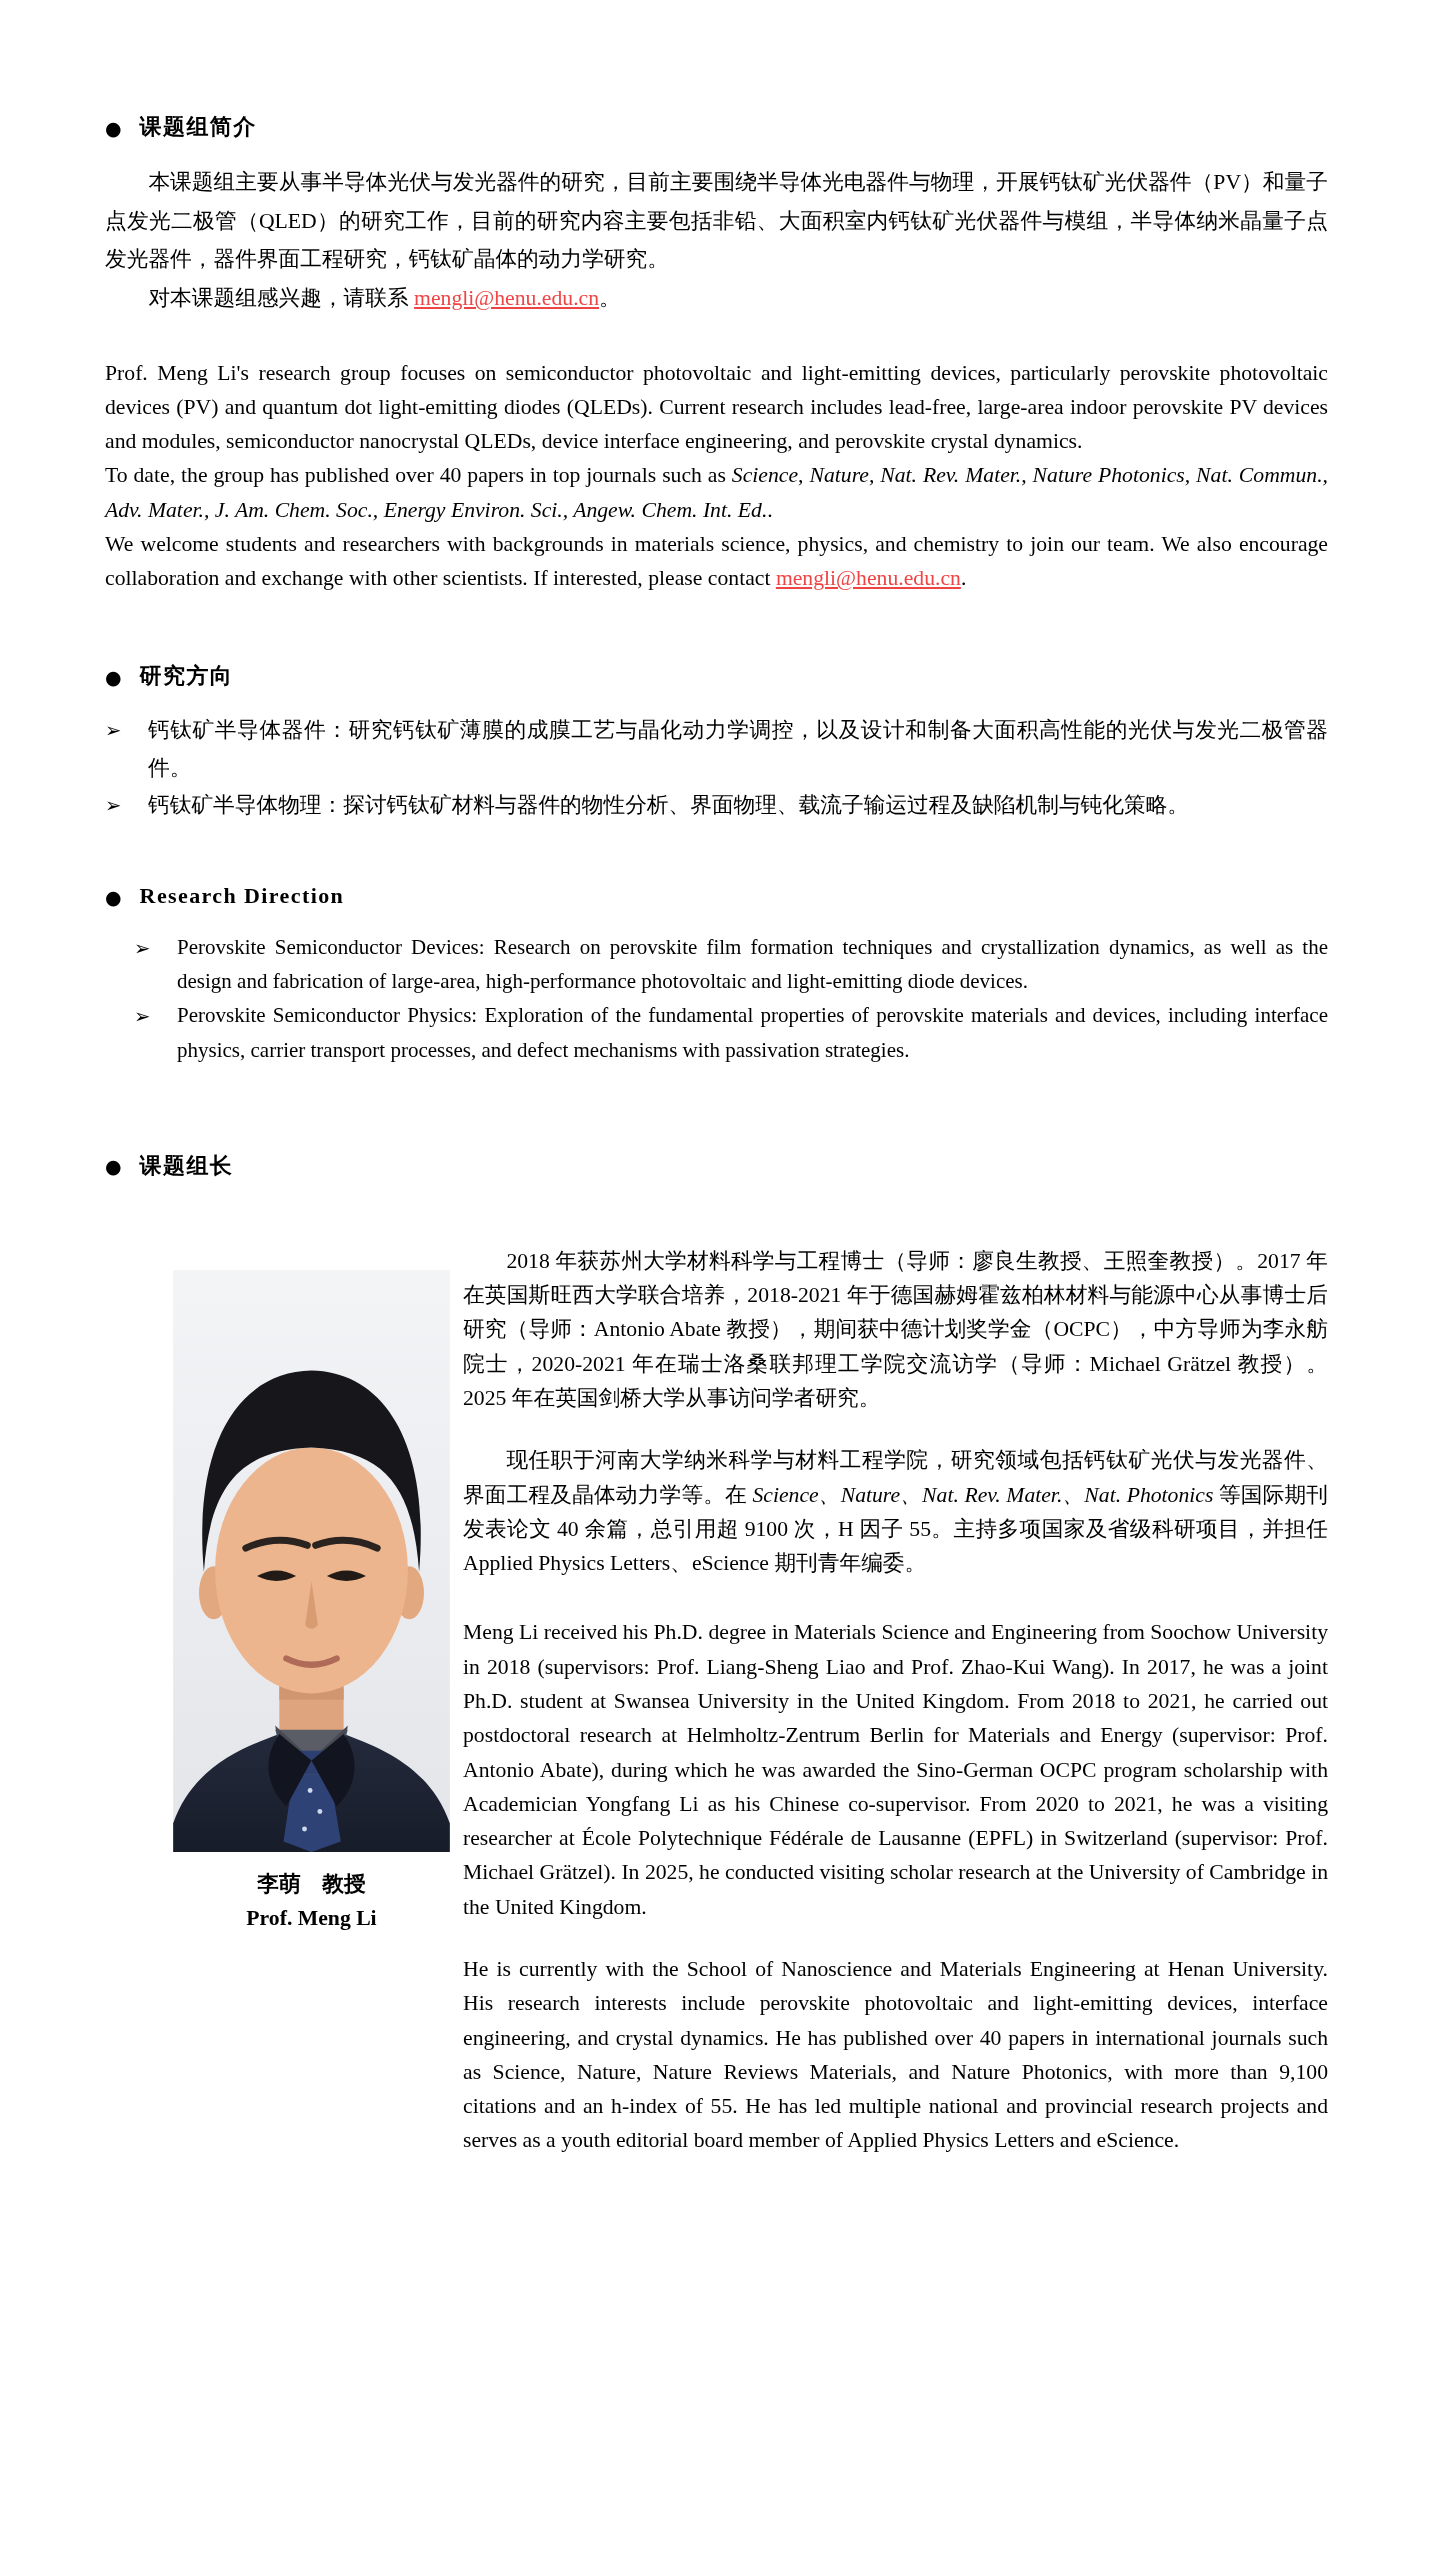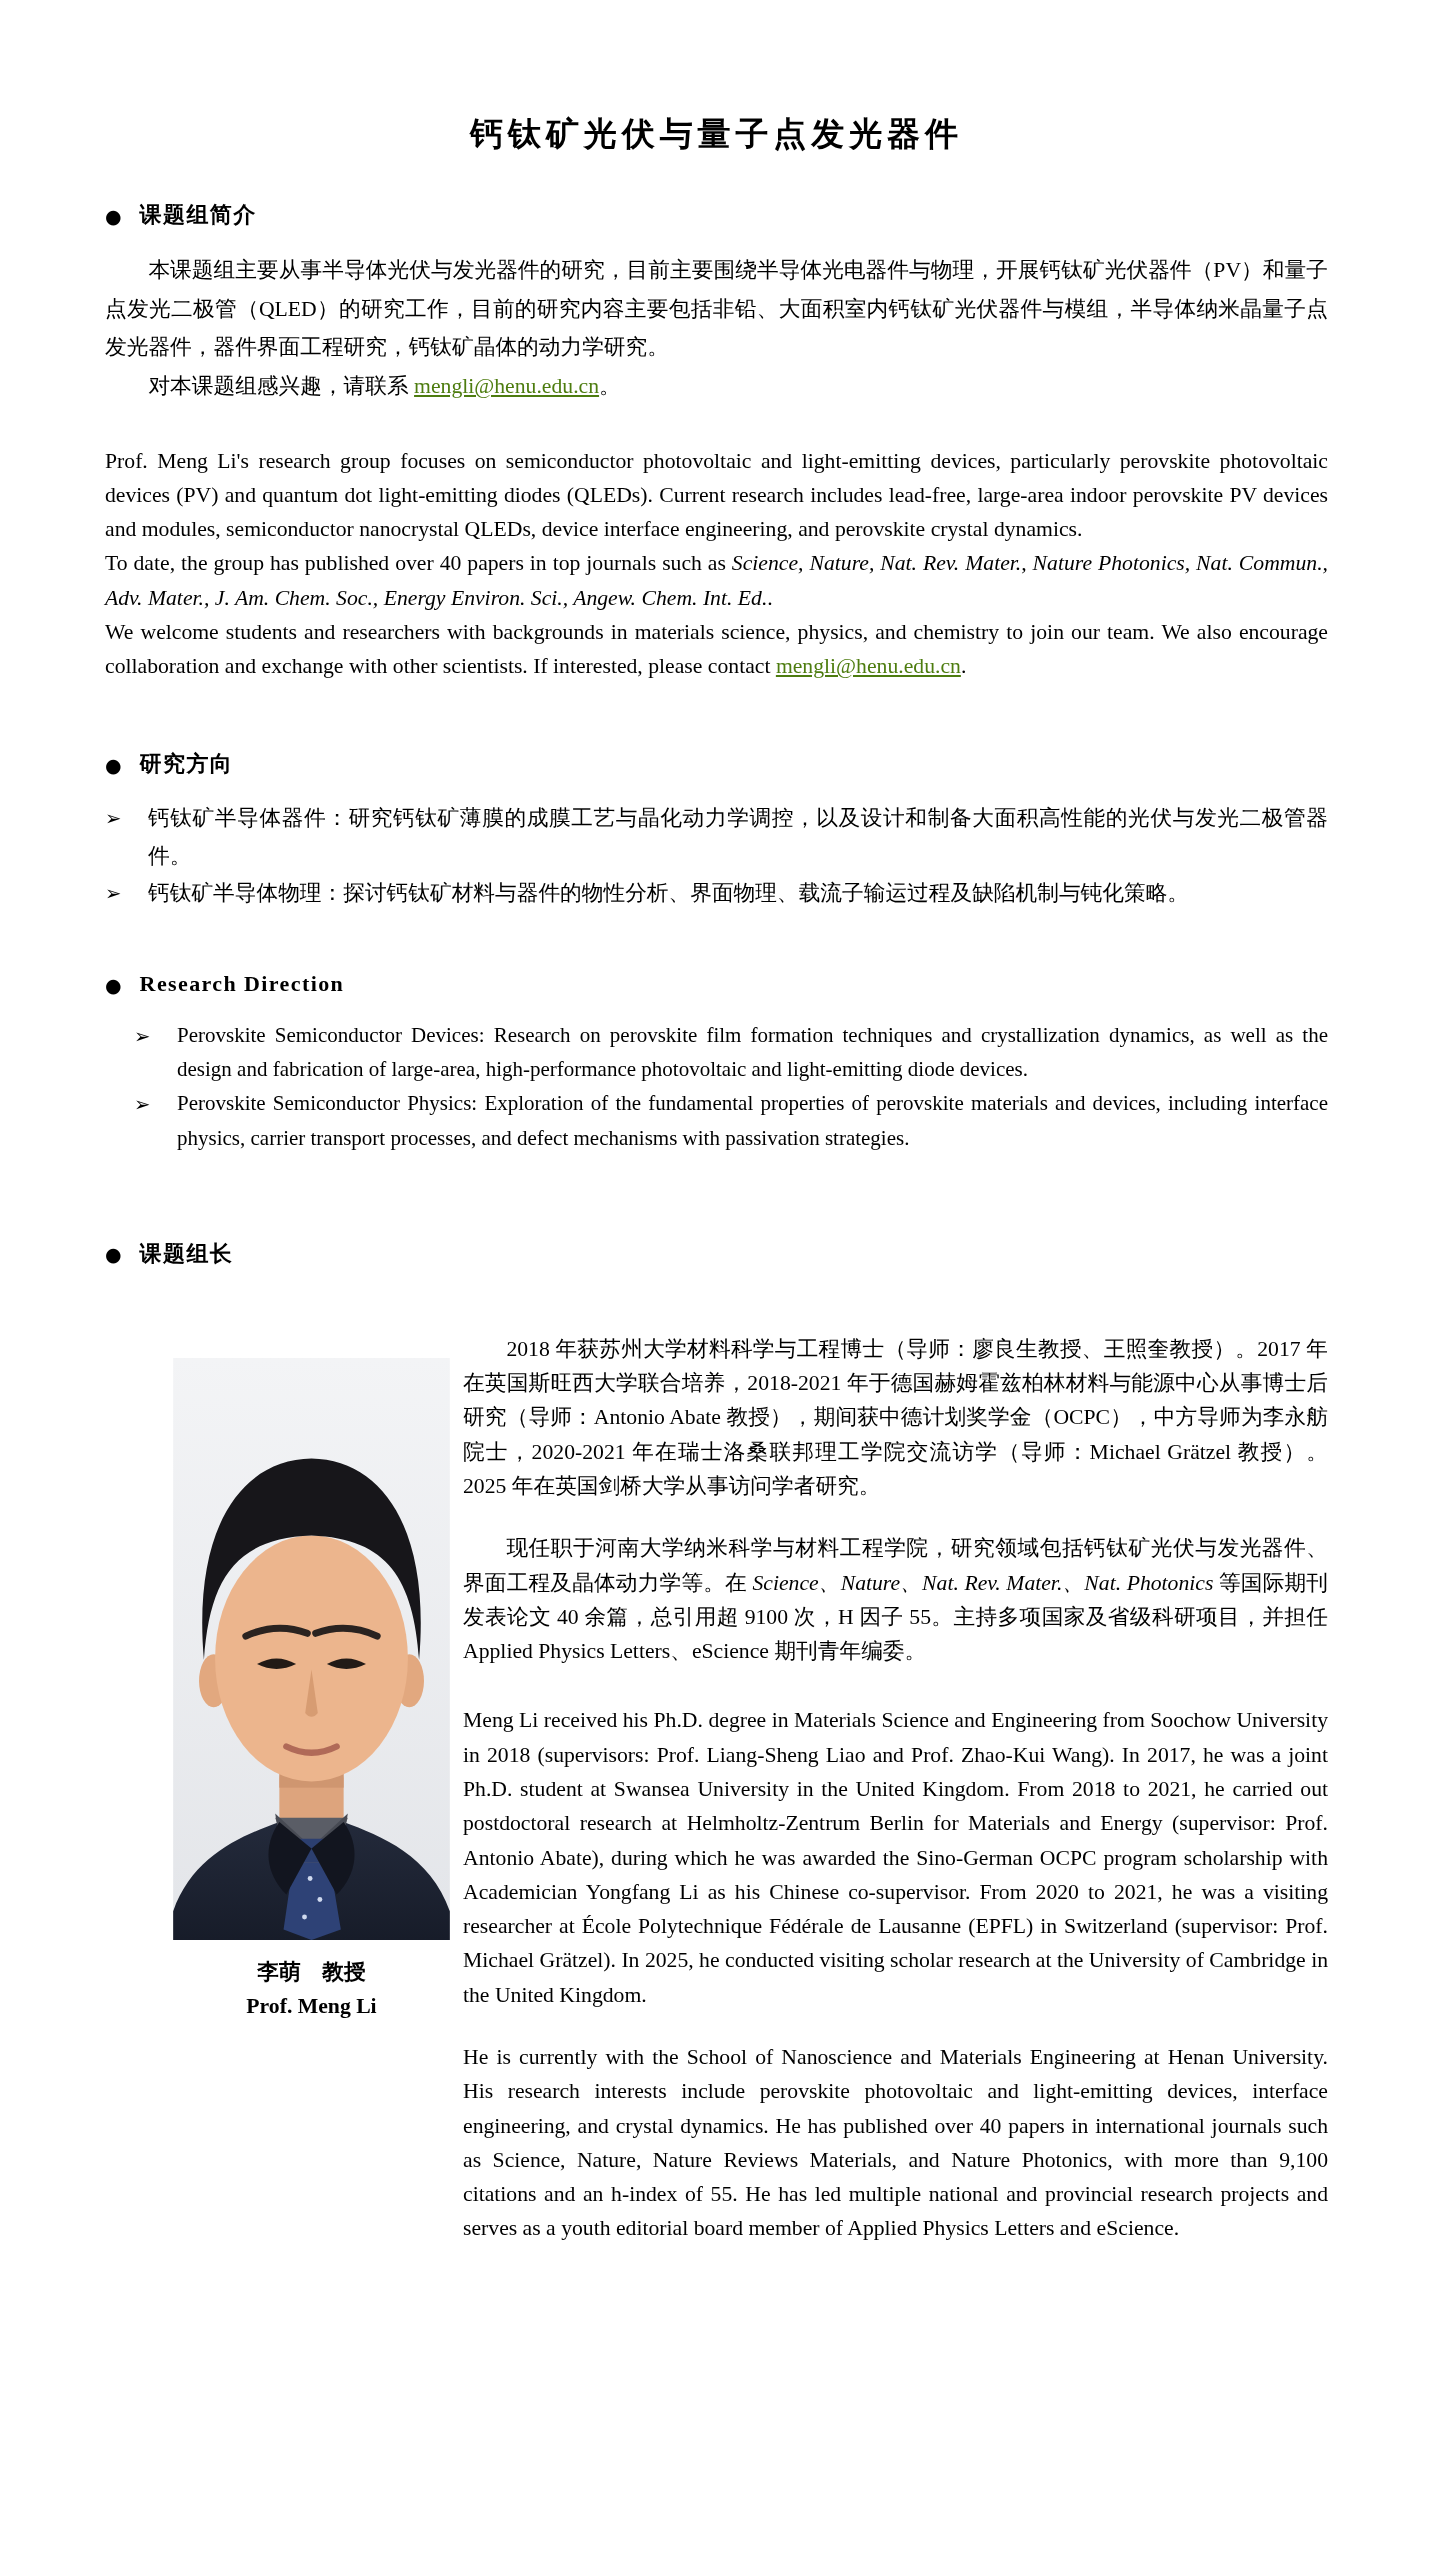--- a/index.html
+++ b/index.html
@@ -15,21 +15,21 @@
   .sec-head .dot{font-size:19px;line-height:1;font-family:"DejaVu Sans",sans-serif;transform:translateY(0.7px);}
   .sec-title{font-family:Liberation Serif, serif;font-weight:bold;font-size:22px;letter-spacing:1.4px;}
 
   p{margin:0;}
   .zh{font-size:21.7px;line-height:1.78;text-align:justify;}
   .indent{text-indent:2em;}
   .en{font-size:21.7px;line-height:1.58;text-align:justify;}
   .en-block{margin-top:38px;}
 
   .journals{font-style:italic;}
-  .email-link{color:#4d7c0f;text-decoration:underline;cursor:pointer;}
+  .email-link{color:#ef4444;text-decoration:underline;cursor:pointer;}
 
   .sec-research-zh{margin-top:66px;}
   .sec-research-en{margin-top:59px;}
   .sec-leader{margin-top:84px;}
 
   .list{margin-top:7px;}
   .list-item{display:flex;align-items:flex-start;}
   .list-item .arrow{width:43px;flex:none;font-family:"DejaVu Sans",sans-serif;font-size:19.6px;line-height:1.9;}
   .list-item .item-text{flex:1;}
   .list.zh-list .item-text{font-size:21.7px;line-height:1.72;text-align:justify;}
@@ -46,21 +46,20 @@
     font-weight:bold;font-size:21.7px;line-height:1.55;}
   .leader-right{flex:1;padding-top:1.4px;}
   .bio{line-height:1.58;margin-top:28px;}
   .gap-before{margin-top:35px;}
 </style>
 </head>
 <body>
 
 <div class="page">
 
-  <h1 class="doc-title">钙钛矿光伏与量子点发光器件</h1>
 
   <section>
     <div class="sec-head">
       <span class="dot">●</span>
       <span class="sec-title">课题组简介</span>
     </div>
 
     <p class="zh indent">本课题组主要从事半导体光伏与发光器件的研究，目前主要围绕半导体光电器件与物理，开展钙钛矿光伏器件（PV）和量子点发光二极管（QLED）的研究工作，目前的研究内容主要包括非铅、大面积室内钙钛矿光伏器件与模组，半导体纳米晶量子点发光器件，器件界面工程研究，钙钛矿晶体的动力学研究。</p>
     <p class="zh indent"><span>对本课题组感兴趣，请联系 </span><a class="email-link" href="mengli@henu.edu.cn">mengli@henu.edu.cn</a><span>。</span></p>
 

